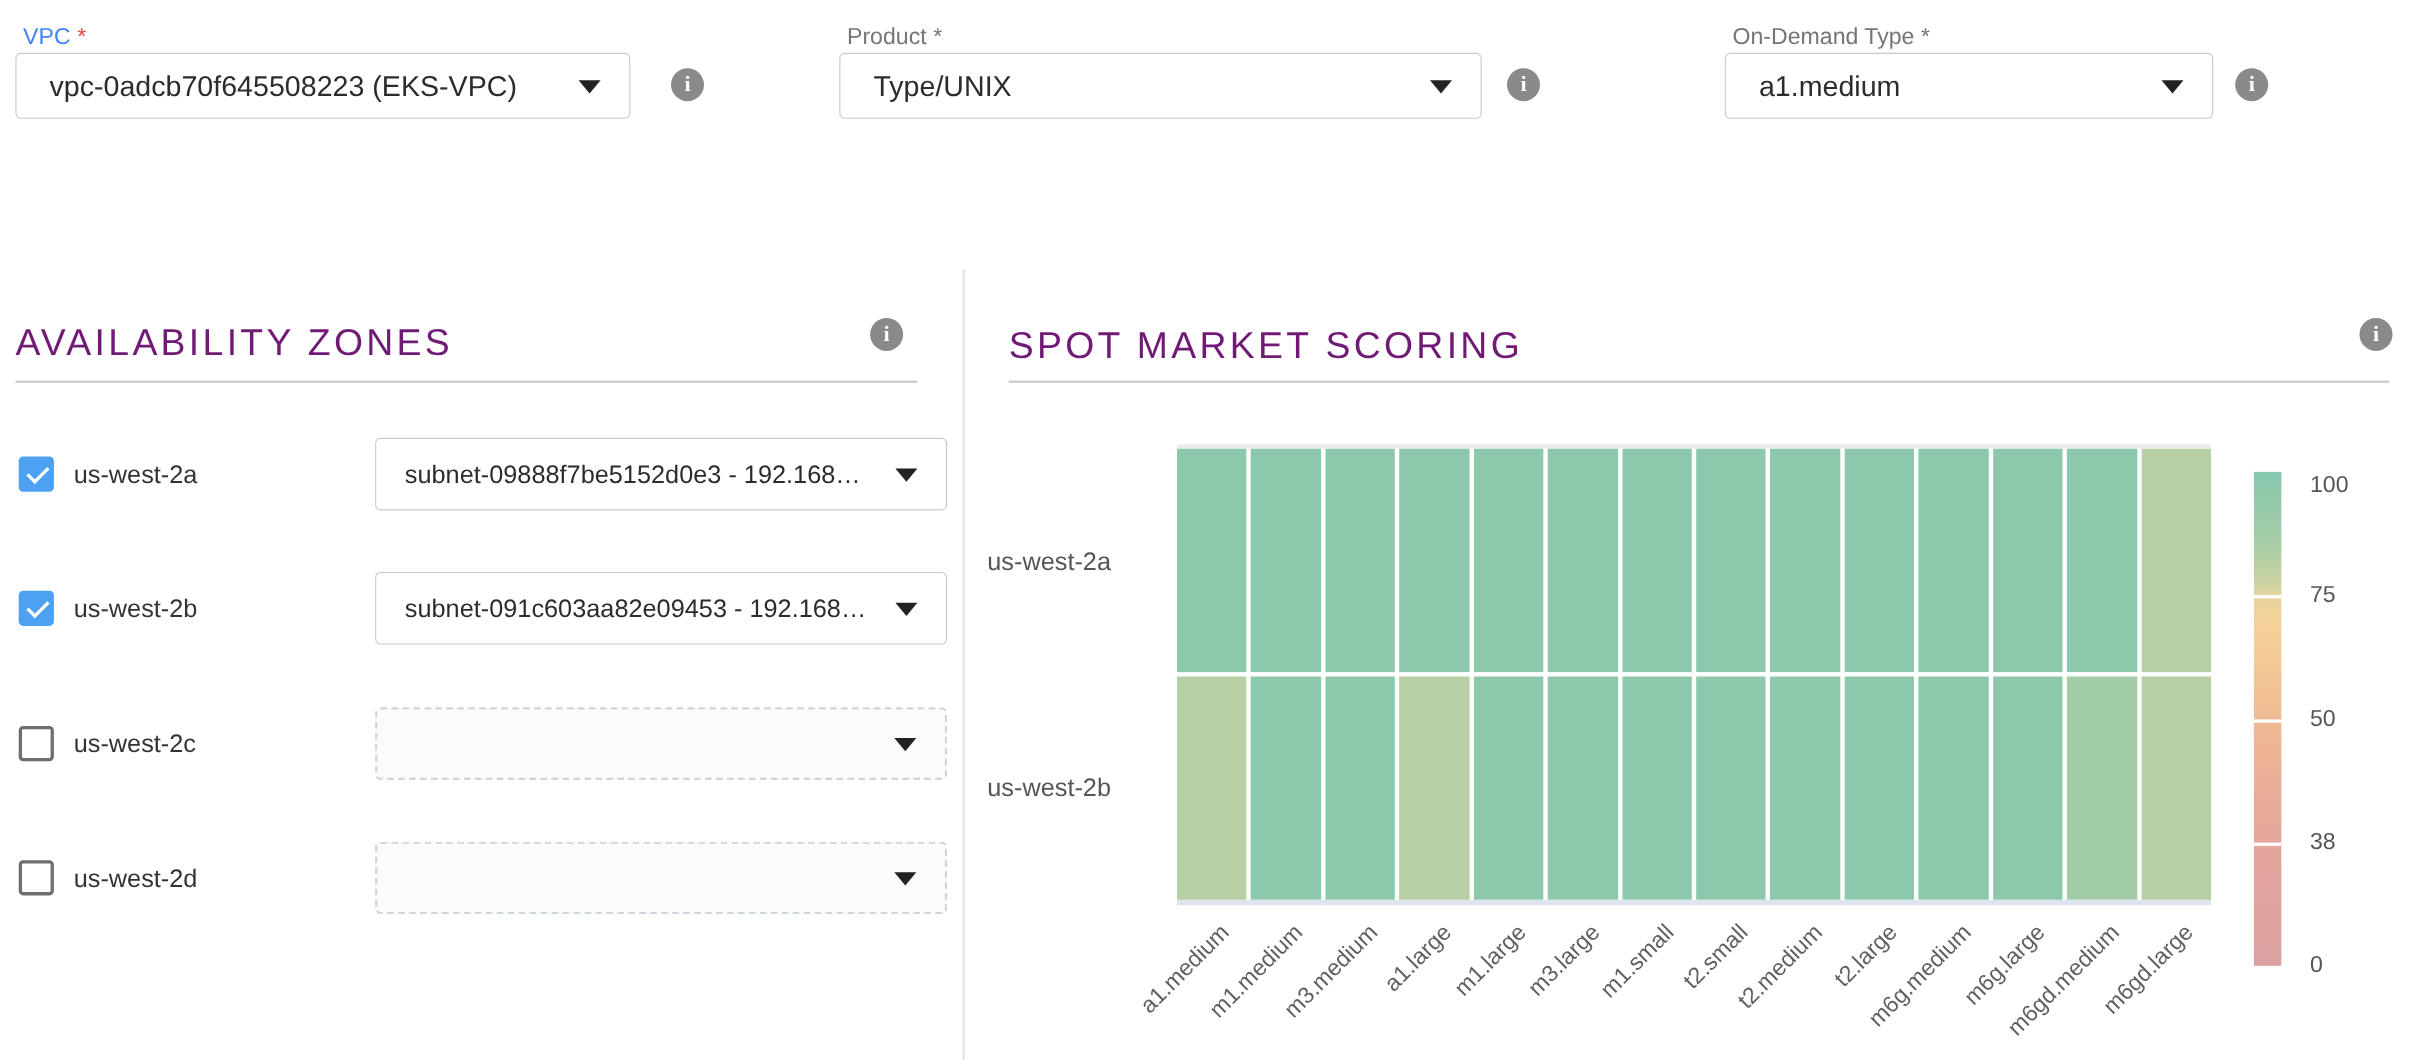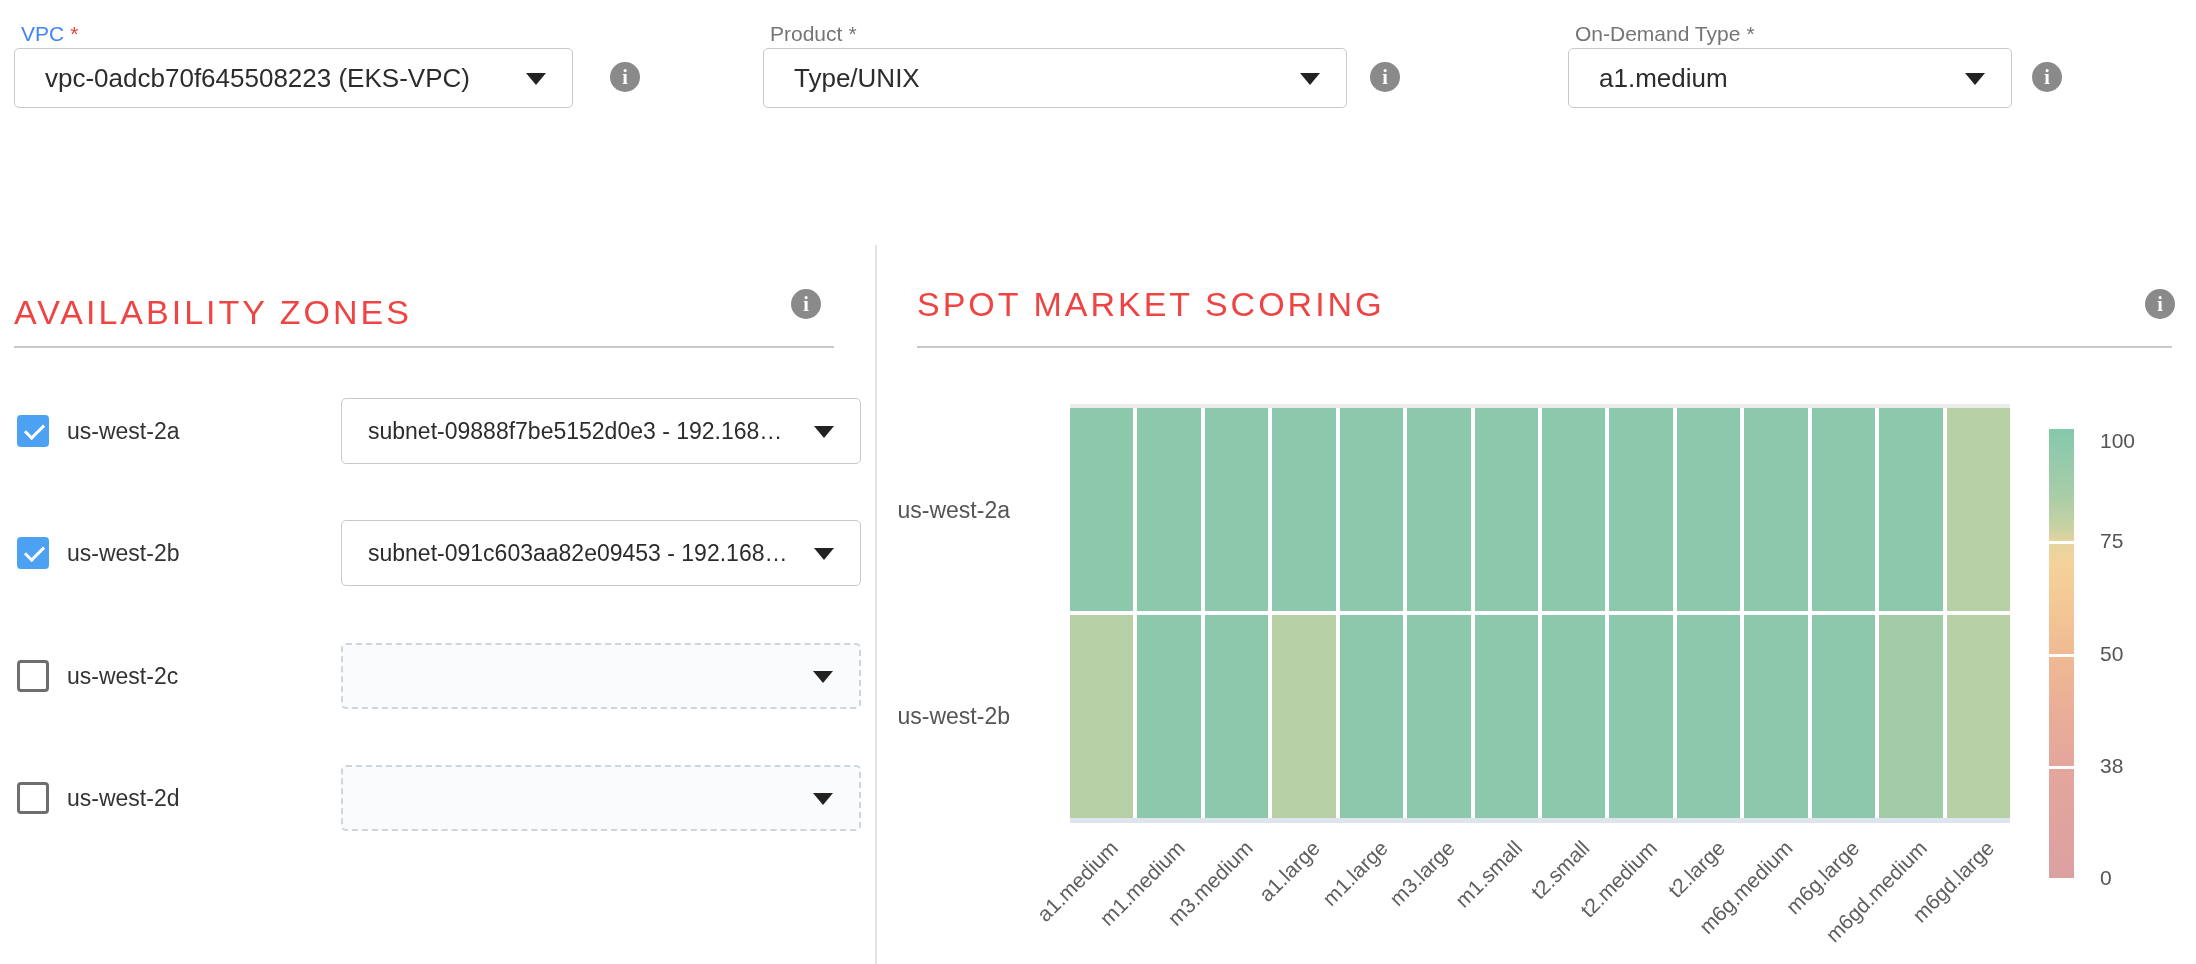--- a/index.html
+++ b/index.html
@@ -26,21 +26,21 @@
   }
   .info-icon {
     position:absolute; width:30px; height:30px; border-radius:50%;
     background:var(--info-gray,#8a8a8a); color:#fff; cursor:pointer;
     font-family:"Liberation Serif", serif; font-weight:bold; font-size:20px;
     display:flex; align-items:center; justify-content:center; line-height:1;
   }
   
   .vdivider { position:absolute; left:875px; top:245px; width:2px; height:719px; background:#e3e3e3; }
   .section-title {
-    position:absolute; font-size:34px; letter-spacing:3px; color:#ef4444;
+    position:absolute; font-size:34px; letter-spacing:3px; color:#701a75;
     line-height:40px; white-space:nowrap;
   }
   .section-rule { position:absolute; height:2px; background:#c9c9c9; }
   
   .az-checkbox {
     position:absolute; left:17px; width:32px; height:32px; border-radius:4px;
     border:3px solid #6e6e6e; background:#fff; cursor:pointer;
   }
   .az-checkbox.checked { border-color:var(--cb-blue,#4da1f2); background:var(--cb-blue,#4da1f2); }
   .az-checkbox.checked::after {
@@ -133,21 +133,21 @@
     <span class="caret"></span>
   </div>
 
   <div class="az-checkbox" style="top:782px"></div>
   <div class="az-zone-label" style="top:784px">us-west-2d</div>
   <div class="select-box az-select disabled" style="top:765px">
     <span class="select-value"></span>
     <span class="caret"></span>
   </div>
 
-  <div class="section-title" style="left:917px;top:284px">SPOT MARKET SCORING</div>
+  <div class="section-title" style="left:917px;top:294px">SPOT MARKET SCORING</div>
   <div class="info-icon" style="left:2145px;top:289px">i</div>
   <div class="section-rule" style="left:917px;top:346px;width:1255px"></div>
 
   <div class="ylabel" style="top:496px">us-west-2a</div>
   <div class="ylabel" style="top:702px">us-west-2b</div>
 
   <div class="hm-strip-top"></div>
   <div class="hm-grid">
       <div class="hm-cell" style="background: rgb(140, 201, 172);"></div>
       <div class="hm-cell" style="background: rgb(140, 201, 172);"></div>

